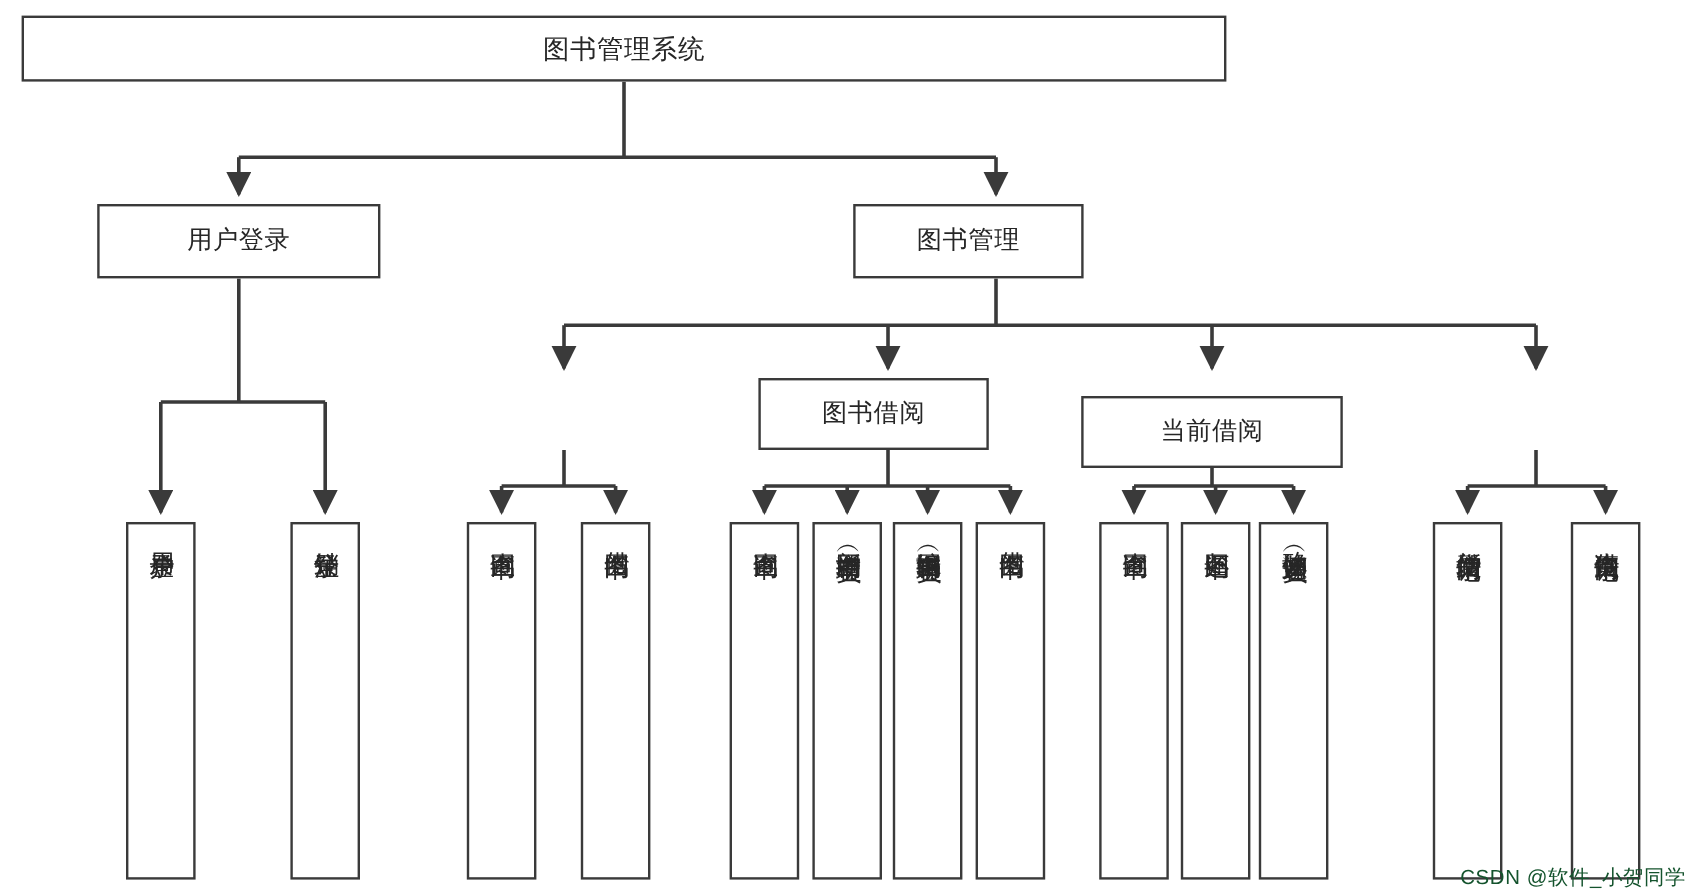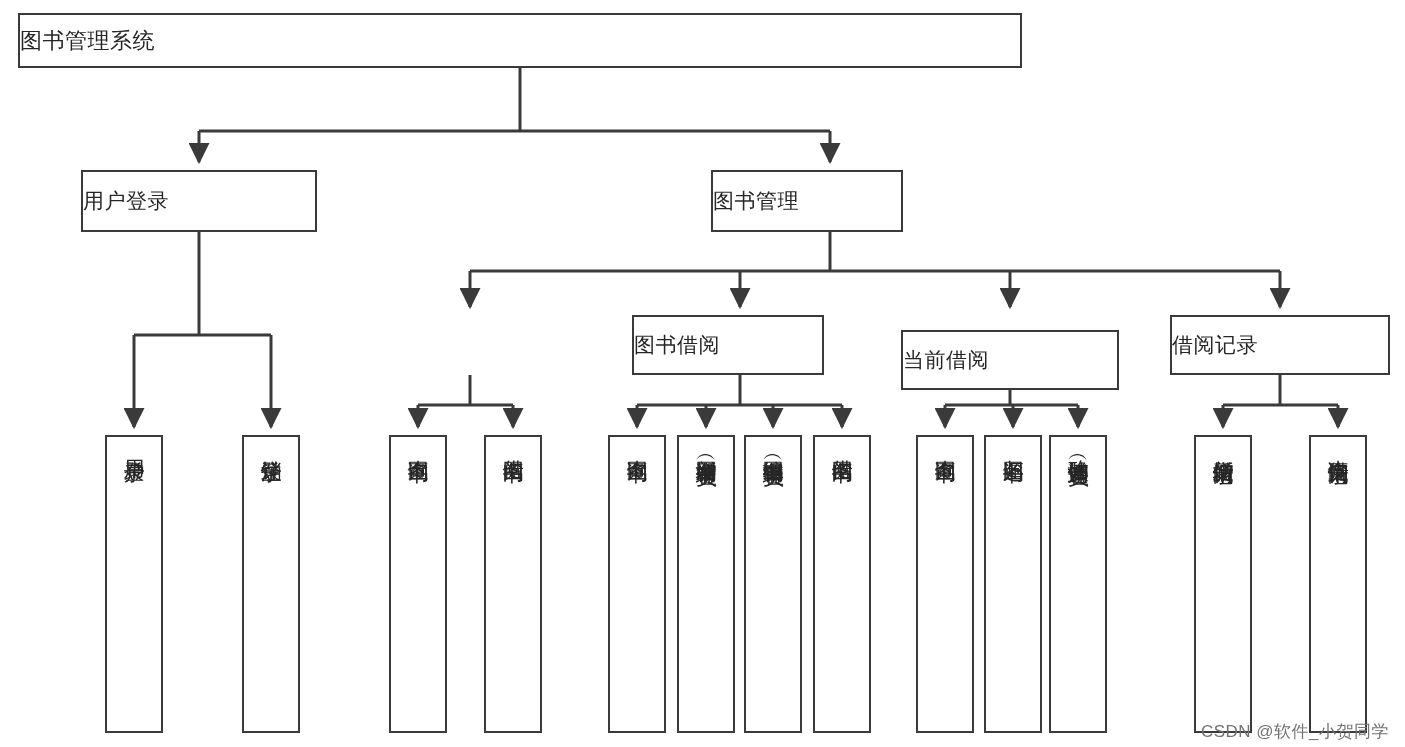--- a/index.html
+++ b/index.html
@@ -25,21 +25,21 @@
     width: 1405px;
     height: 747px;
   }
   .node-box {
     position: absolute;
     box-sizing: border-box;
     background: #ffffff;
     border: 2px solid #3a3a3a;
     display: flex;
     align-items: center;
-    justify-content: flex-start;
+    justify-content: center;
     color: #262626;
   }
   .node-box .node-label {
     display: block;
     text-align: center;
     line-height: 1.18;
     letter-spacing: 0.5px;
   }
   .node-h .node-label {
     font-size: 21px;
@@ -55,24 +55,24 @@
   .node-v .node-label {
     writing-mode: vertical-rl;
     text-orientation: upright;
     font-size: 21px;
     line-height: 1.25;
     letter-spacing: 1px;
     white-space: nowrap;
   }
   #watermark {
     position: absolute;
-    right: 16px;
+    right: 0;
     bottom: 4px;
     font-size: 17px;
-    color: #737373;
+    color: #14532d;
     letter-spacing: 0.5px;
     white-space: nowrap;
   }
 </style>
 </head>
 <body>
 
 <div id="diagram-root">
 
   <svg id="diagram-svg" viewBox="0 0 1405 747" xmlns="http://www.w3.org/2000/svg">
@@ -135,23 +135,20 @@
   <div class="node-box node-h" style="left:711px; top:170px; width:192px; height:62px;">
     <span class="node-label">图书管理</span>
   </div>
 
   <div class="node-box node-h" style="left:632px; top:315px; width:192px; height:60px;">
     <span class="node-label">图书借阅</span>
   </div>
   <div class="node-box node-h" style="left:901px; top:330px; width:218px; height:60px;">
     <span class="node-label">当前借阅</span>
   </div>
-  <div class="node-box node-h" style="left:1170px; top:315px; width:220px; height:60px;">
-    <span class="node-label">借阅记录</span>
-  </div>
 
   <div class="node-box node-v" style="left:105px; top:435px; width:58px; height:298px;">
     <span class="node-label">用户登录</span>
   </div>
   <div class="node-box node-v" style="left:242px; top:435px; width:58px; height:298px;">
     <span class="node-label">注销登录</span>
   </div>
 
   <div class="node-box node-v" style="left:389px; top:435px; width:58px; height:298px;">
     <span class="node-label">查询图书</span>

